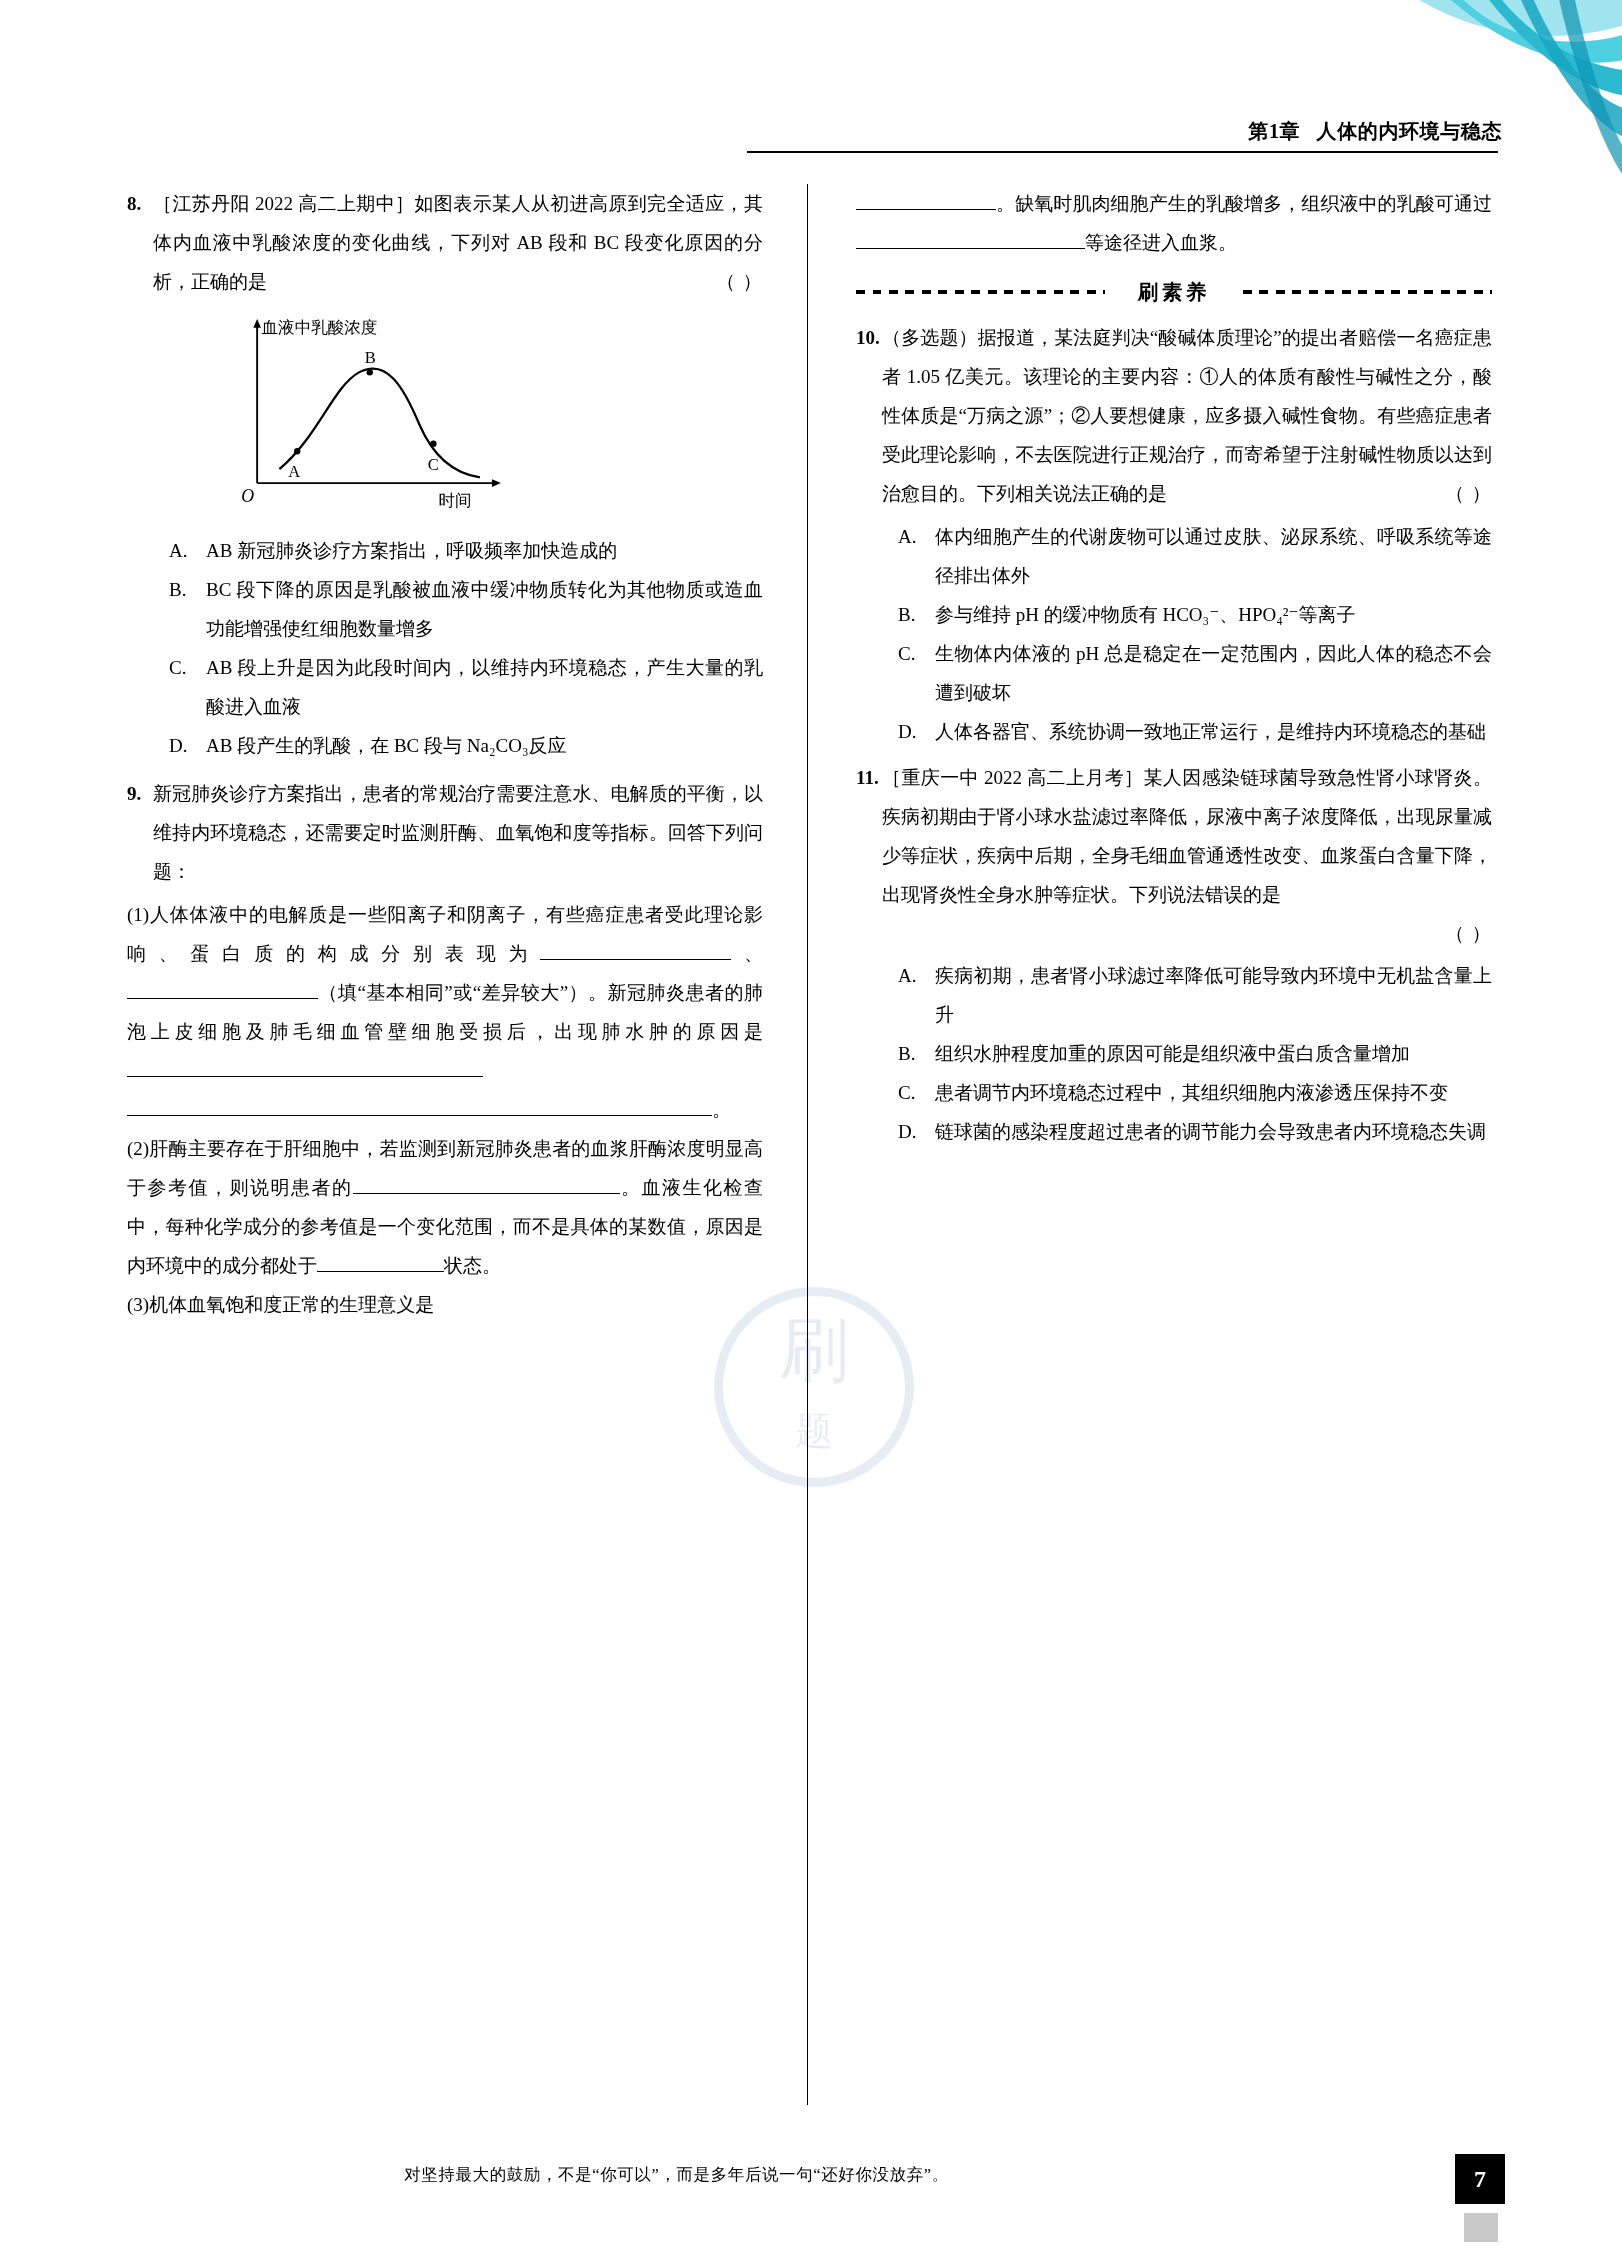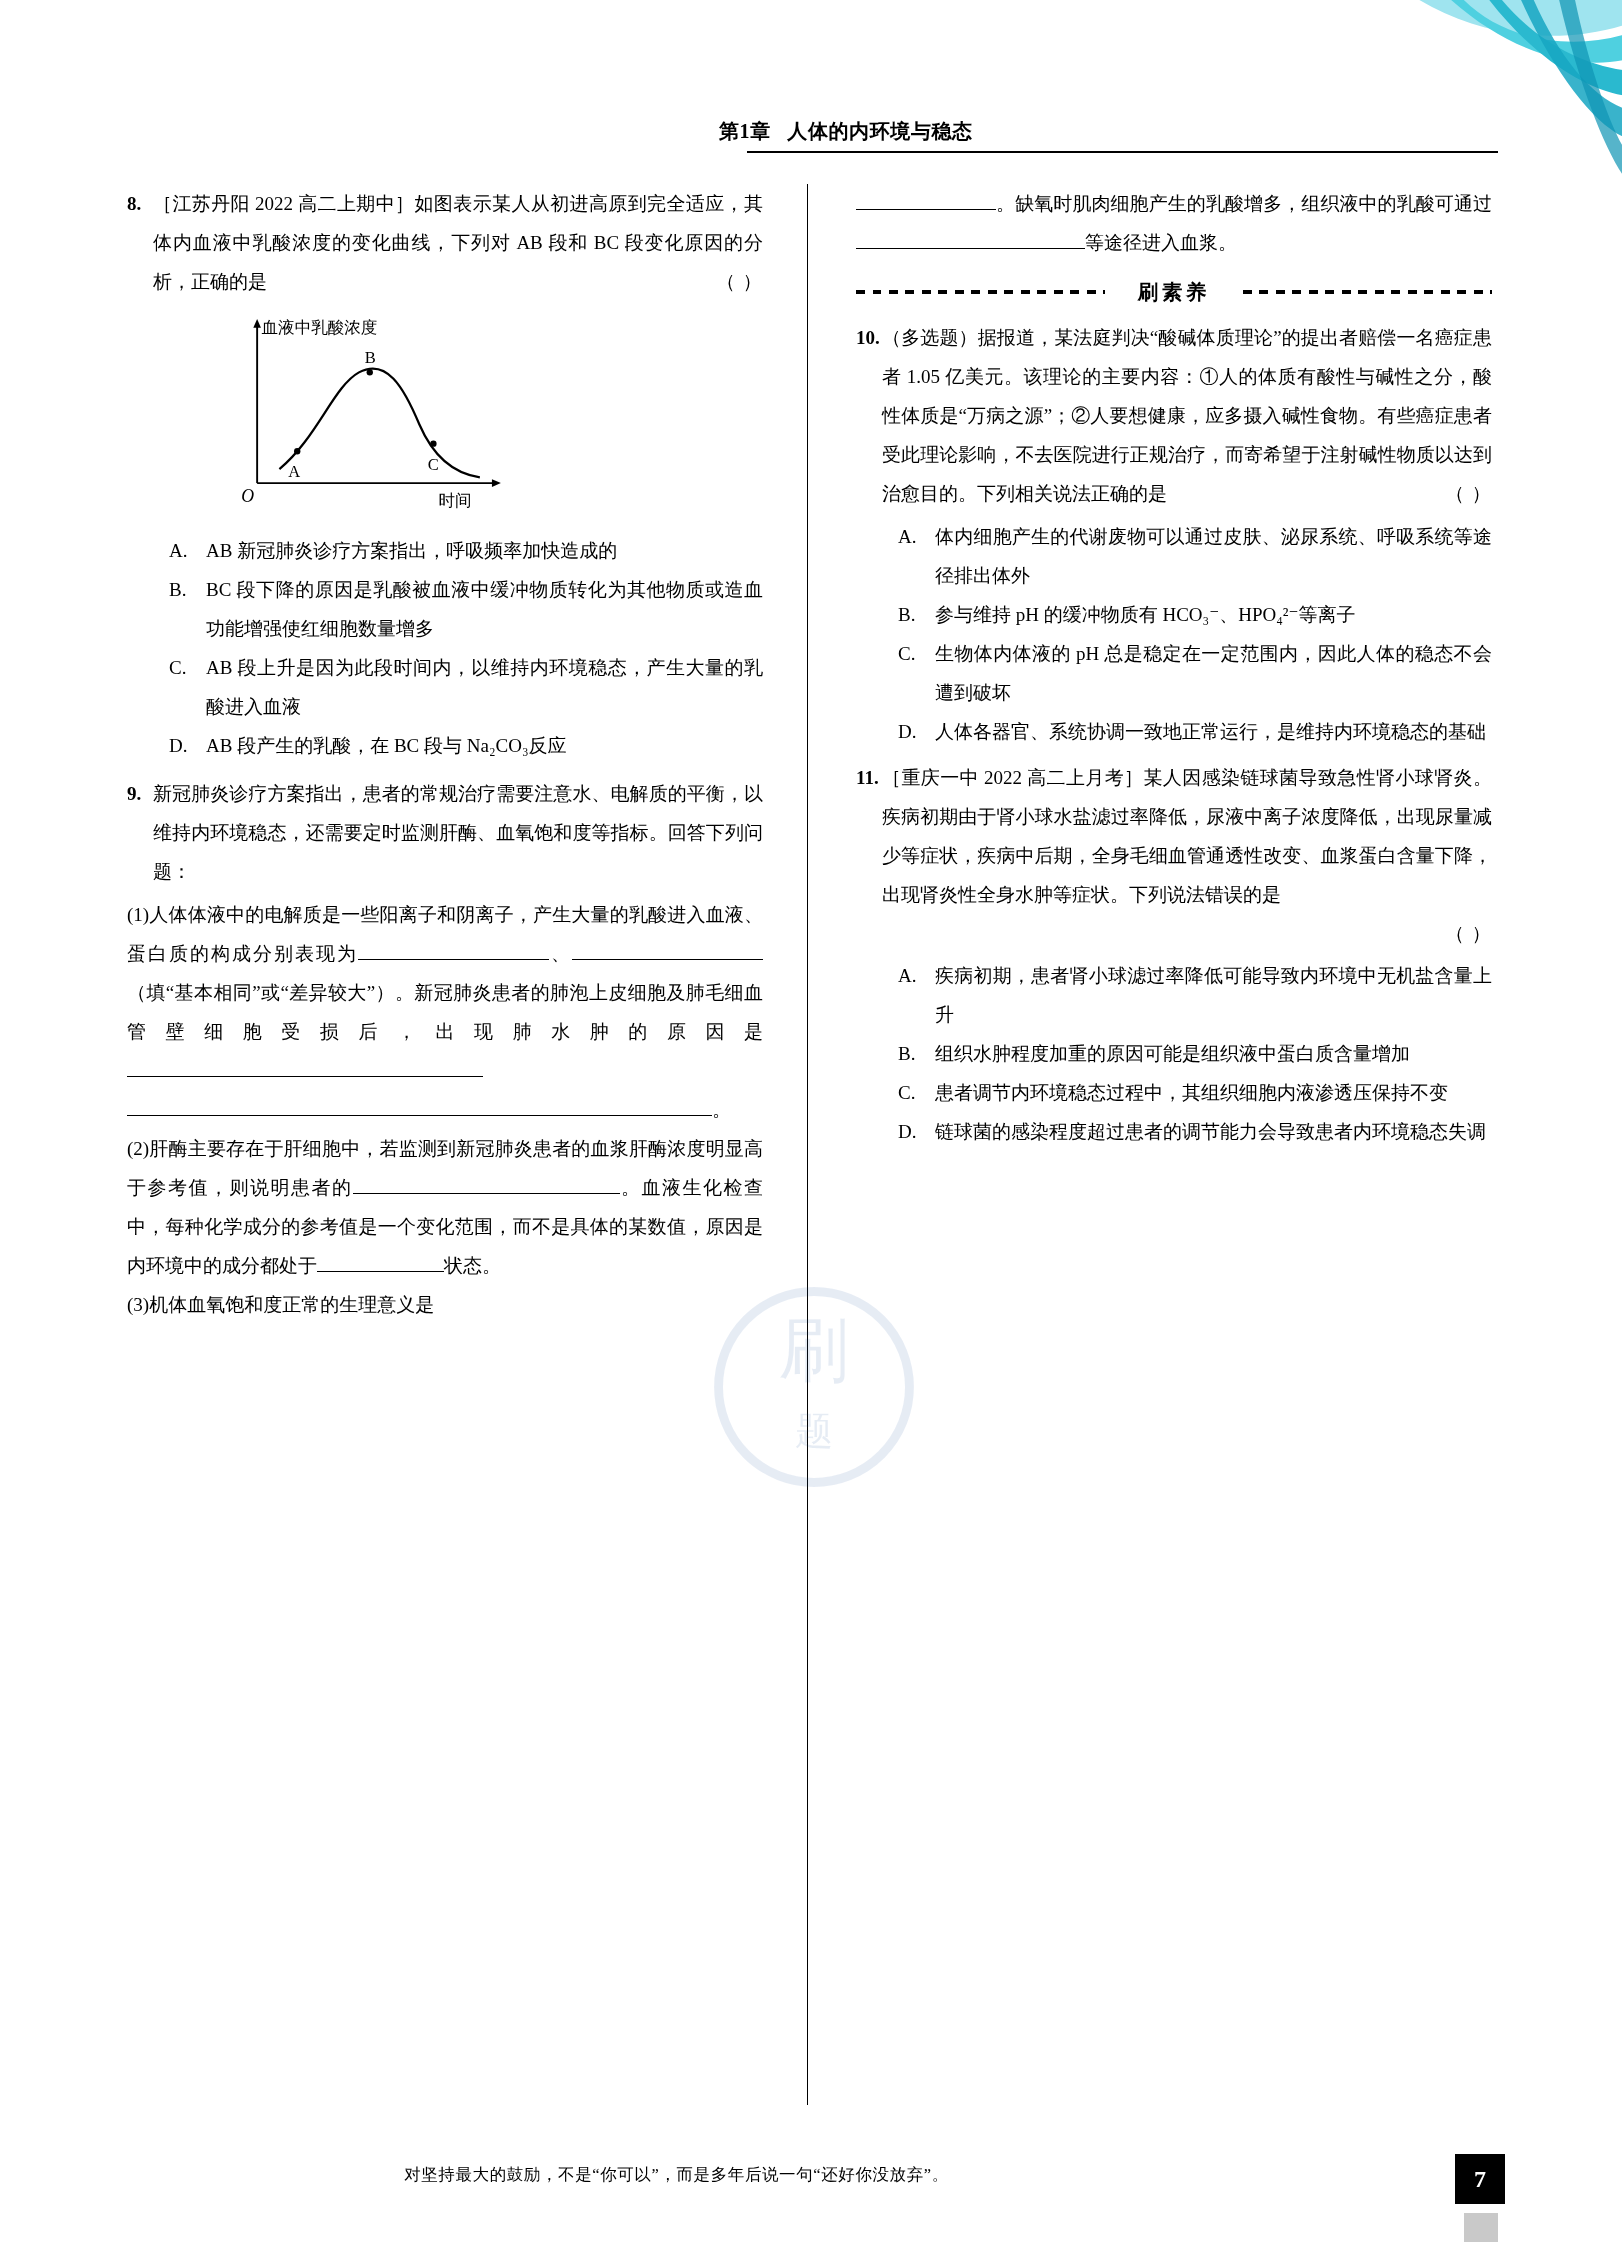--- a/index.html
+++ b/index.html
@@ -14,21 +14,22 @@
   .page{
     position:absolute;inset:0;
   }
   
   .corner{
     position:absolute;top:0;right:0;width:331px;height:216px;overflow:hidden;
     pointer-events:none;
   }
   
   .header{
-    position:absolute;top:118px;left:719px;width:751px;
+    position:absolute;top:118px;left:751px;width:751px;
+    text-align:right;
     font-size:20px;font-weight:bold;letter-spacing:0.6px;
   }
   .header .sep{display:inline-block;width:16.5px;}
   .header-rule{
     position:absolute;top:151px;left:747px;width:751px;height:1.9px;background:#000;
   }
   
   .col{
     position:absolute;top:184px;width:636px;
     font-size:19px;line-height:39px;
@@ -171,21 +172,21 @@
       <span class="lbl">D.</span>
       <span>AB 段产生的乳酸，在 BC 段与 Na₂CO₃反应</span>
     </div>
 
     <div class="q" style="margin-top:9px">
       <div class="q-num">9.</div>
       <div class="q-body">新冠肺炎诊疗方案指出，患者的常规治疗需要注意水、电解质的平衡，以维持内环境稳态，还需要定时监测肝酶、血氧饱和度等指标。回答下列问题：</div>
     </div>
 
     <div style="margin-left:0">
-      <span>(1)</span><span>人体体液中的电解质是一些阳离子和阴离子，产生大量的乳酸进入血液、蛋白质的构成分别表现为</span><span class="blank-m"></span><span>、</span><span class="blank-m"></span><span>（填“基本相同”或“差异较大”）。新冠肺炎患者的肺泡上皮细胞及肺毛细血管壁细胞受损后，出现肺水肿的原因是</span><span class="blank-xl"></span>
+      <span>(1)</span><span>人体体液中的电解质是一些阳离子和阴离子，有些癌症患者受此理论影响、蛋白质的构成分别表现为</span><span class="blank-m"></span><span>、</span><span class="blank-m"></span><span>（填“基本相同”或“差异较大”）。新冠肺炎患者的肺泡上皮细胞及肺毛细血管壁细胞受损后，出现肺水肿的原因是</span><span class="blank-xl"></span>
       <div style="position:relative;height:39px">
         <span class="blank-tail" style="width:585px"></span><span>。</span>
       </div>
     </div>
 
     <div>
       <span>(2)</span><span>肝酶主要存在于肝细胞中，若监测到新冠肺炎患者的血浆肝酶浓度明显高于参考值，则说明患者的</span><span class="blank-l"></span><span>。血液生化检查中，每种化学成分的参考值是一个变化范围，而不是具体的某数值，原因是内环境中的成分都处于</span><span class="blank-s" style="width:127px"></span><span>状态。</span>
     </div>
 
     <div>

